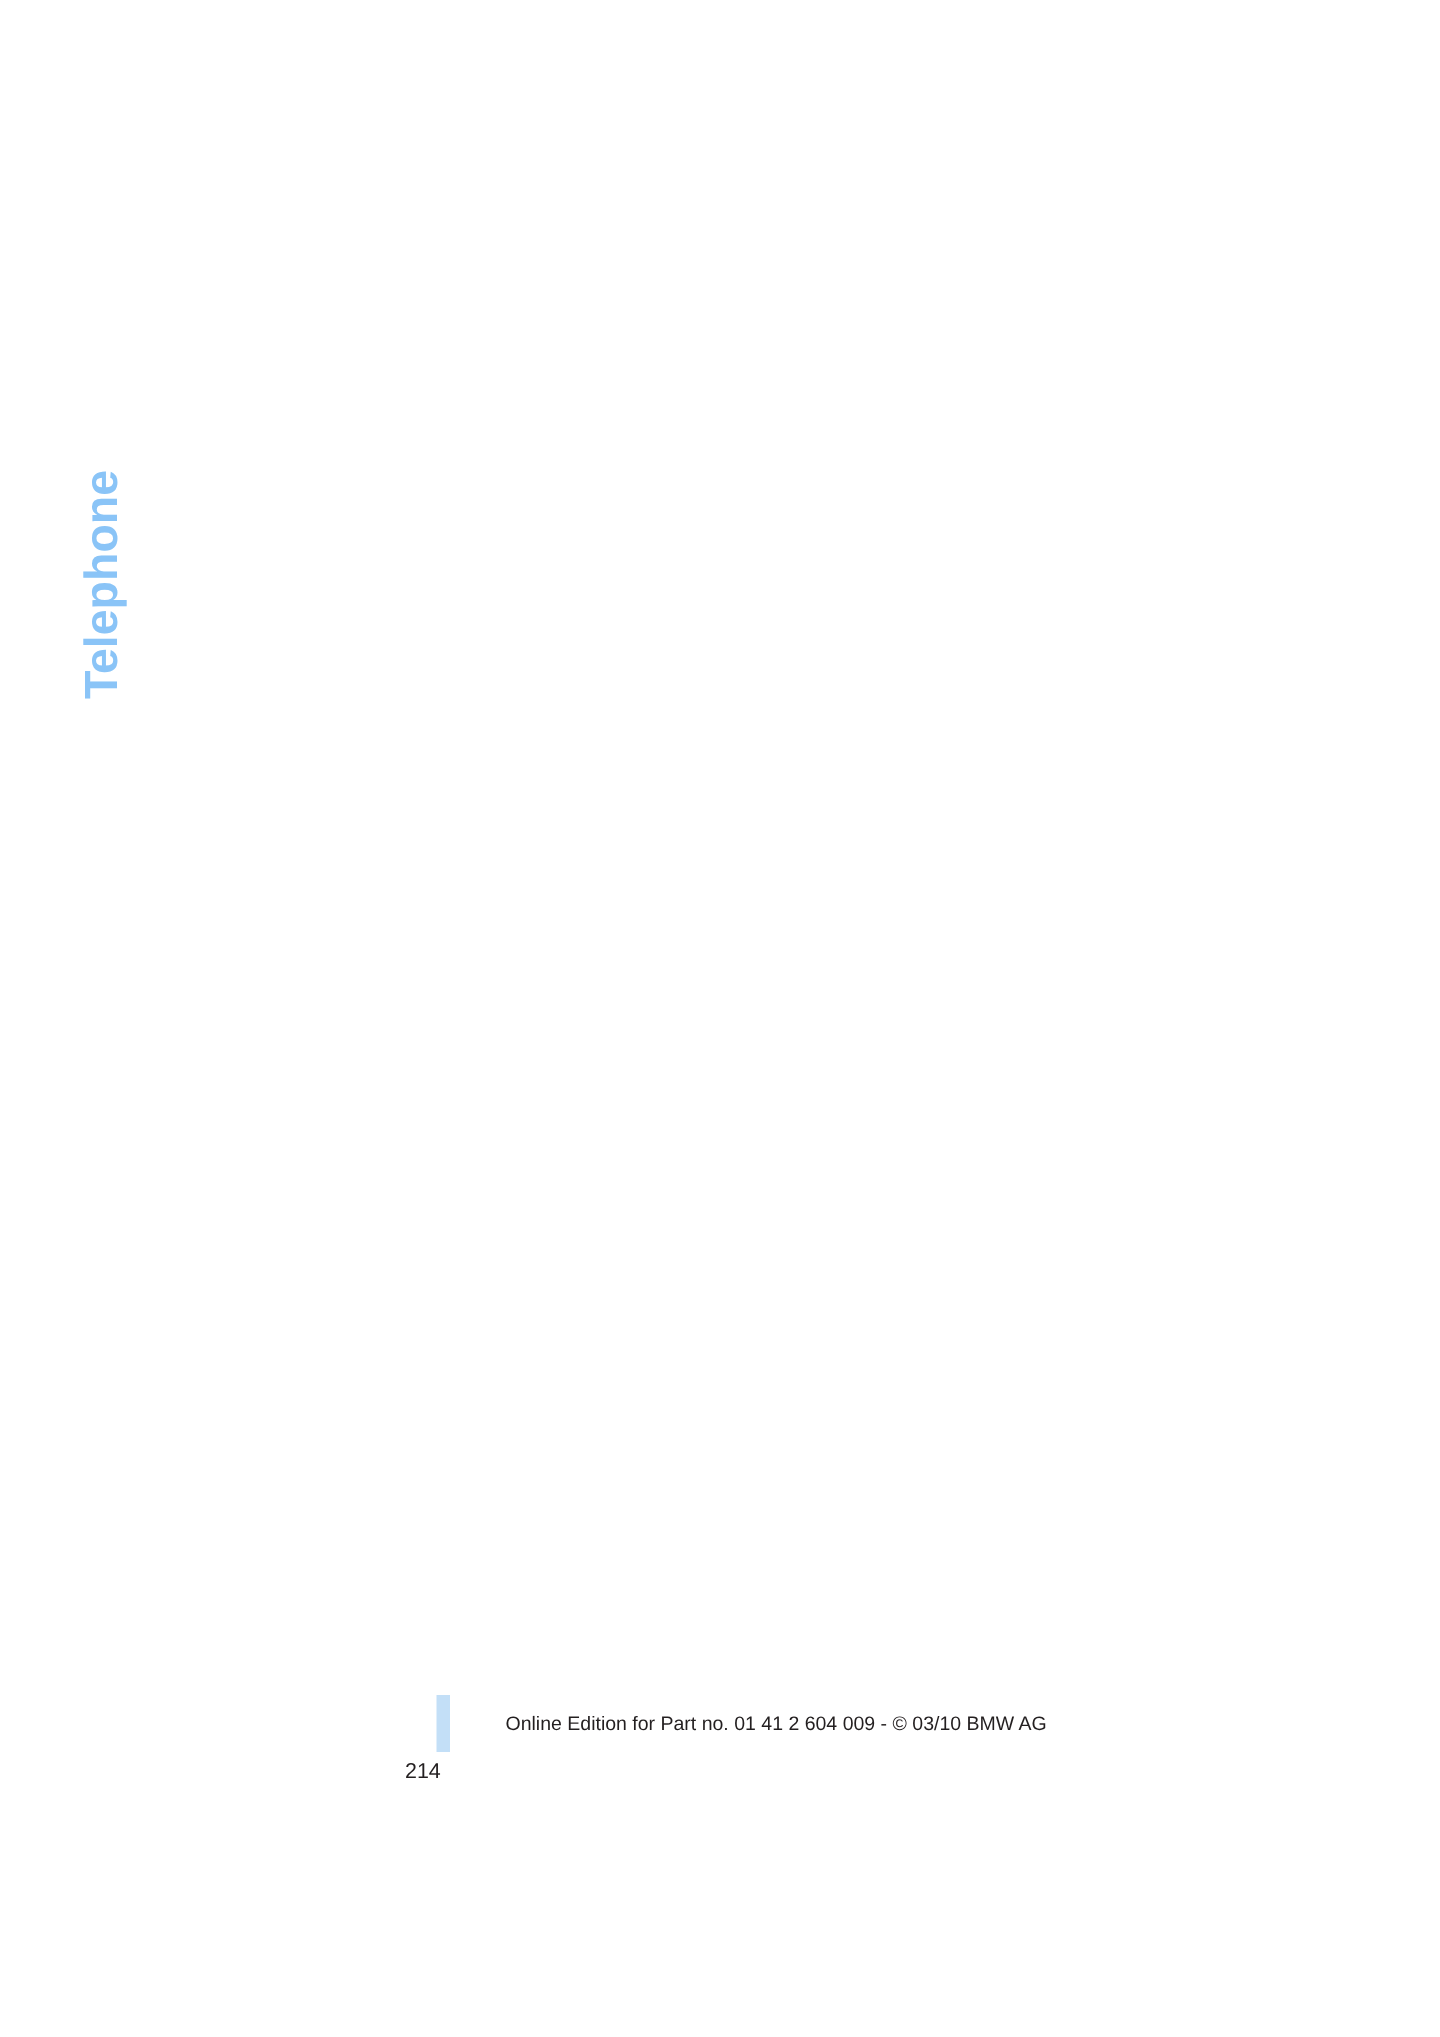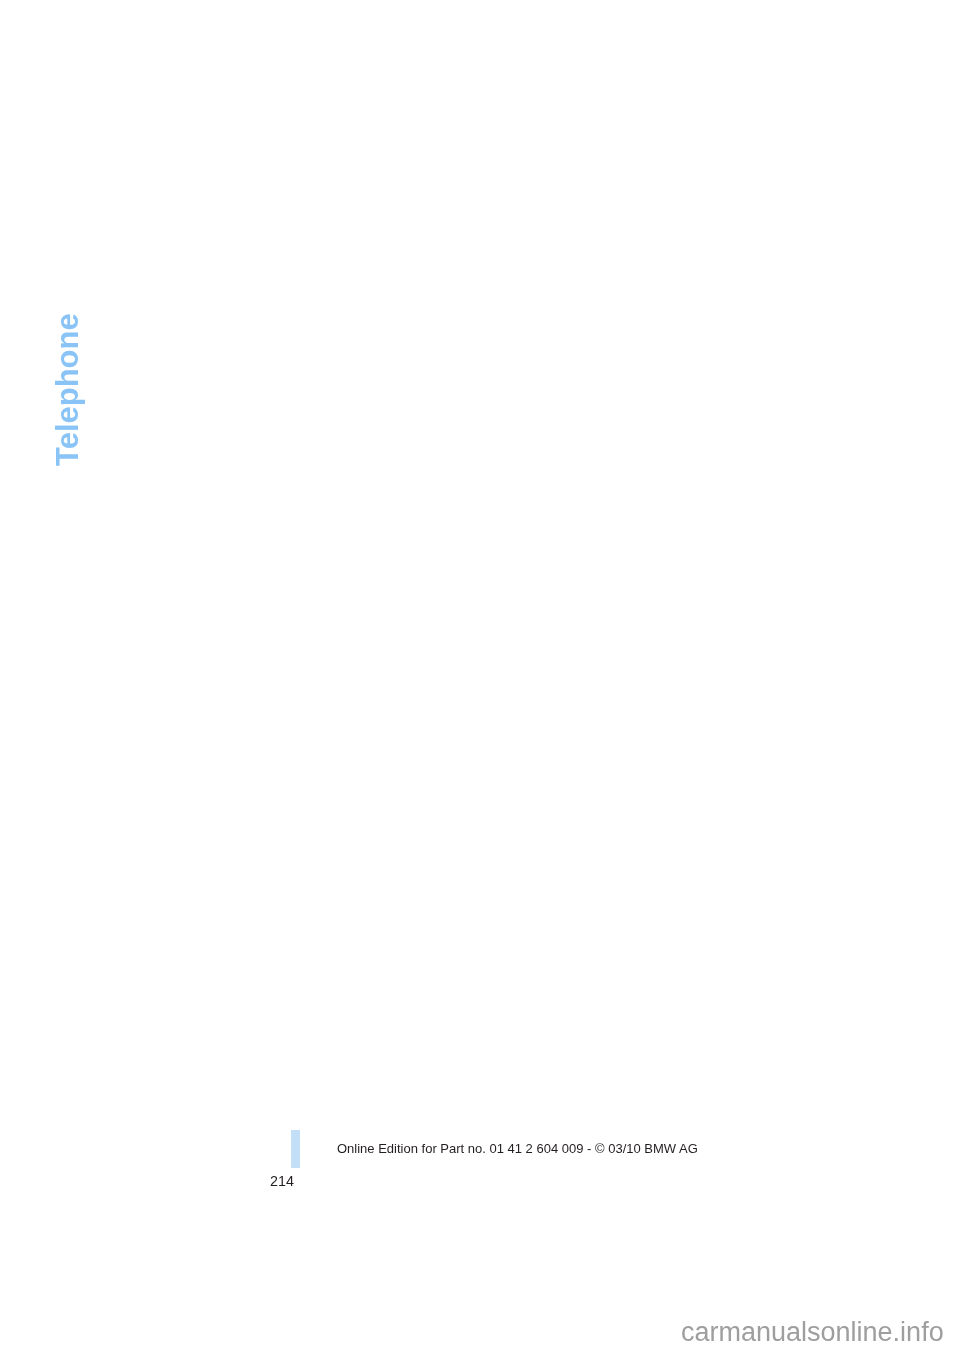--- a/index.html
+++ b/index.html
@@ -26,15 +26,14 @@
 
 <div class="page">
 
   <div class="chapter-tab">Telephone</div>
 
   <div id="content"></div>
 
   <div class="pagenum" style="left:270px;top:1133px;margin-top:40px;">214</div>
   <div class="foot-bar" style="left:291px;top:1130px;width:9px;height:38px;"></div>
   <div class="foot-txt" style="left:301px;top:1141px;">Online Edition for Part no. 01 41 2 604 009 - © 03/10 BMW AG</div>
-  <div class="watermark" style="left:681px;top:1317px;">carmanualsonline.info</div>
 
 </div>
 
 </body></html>

